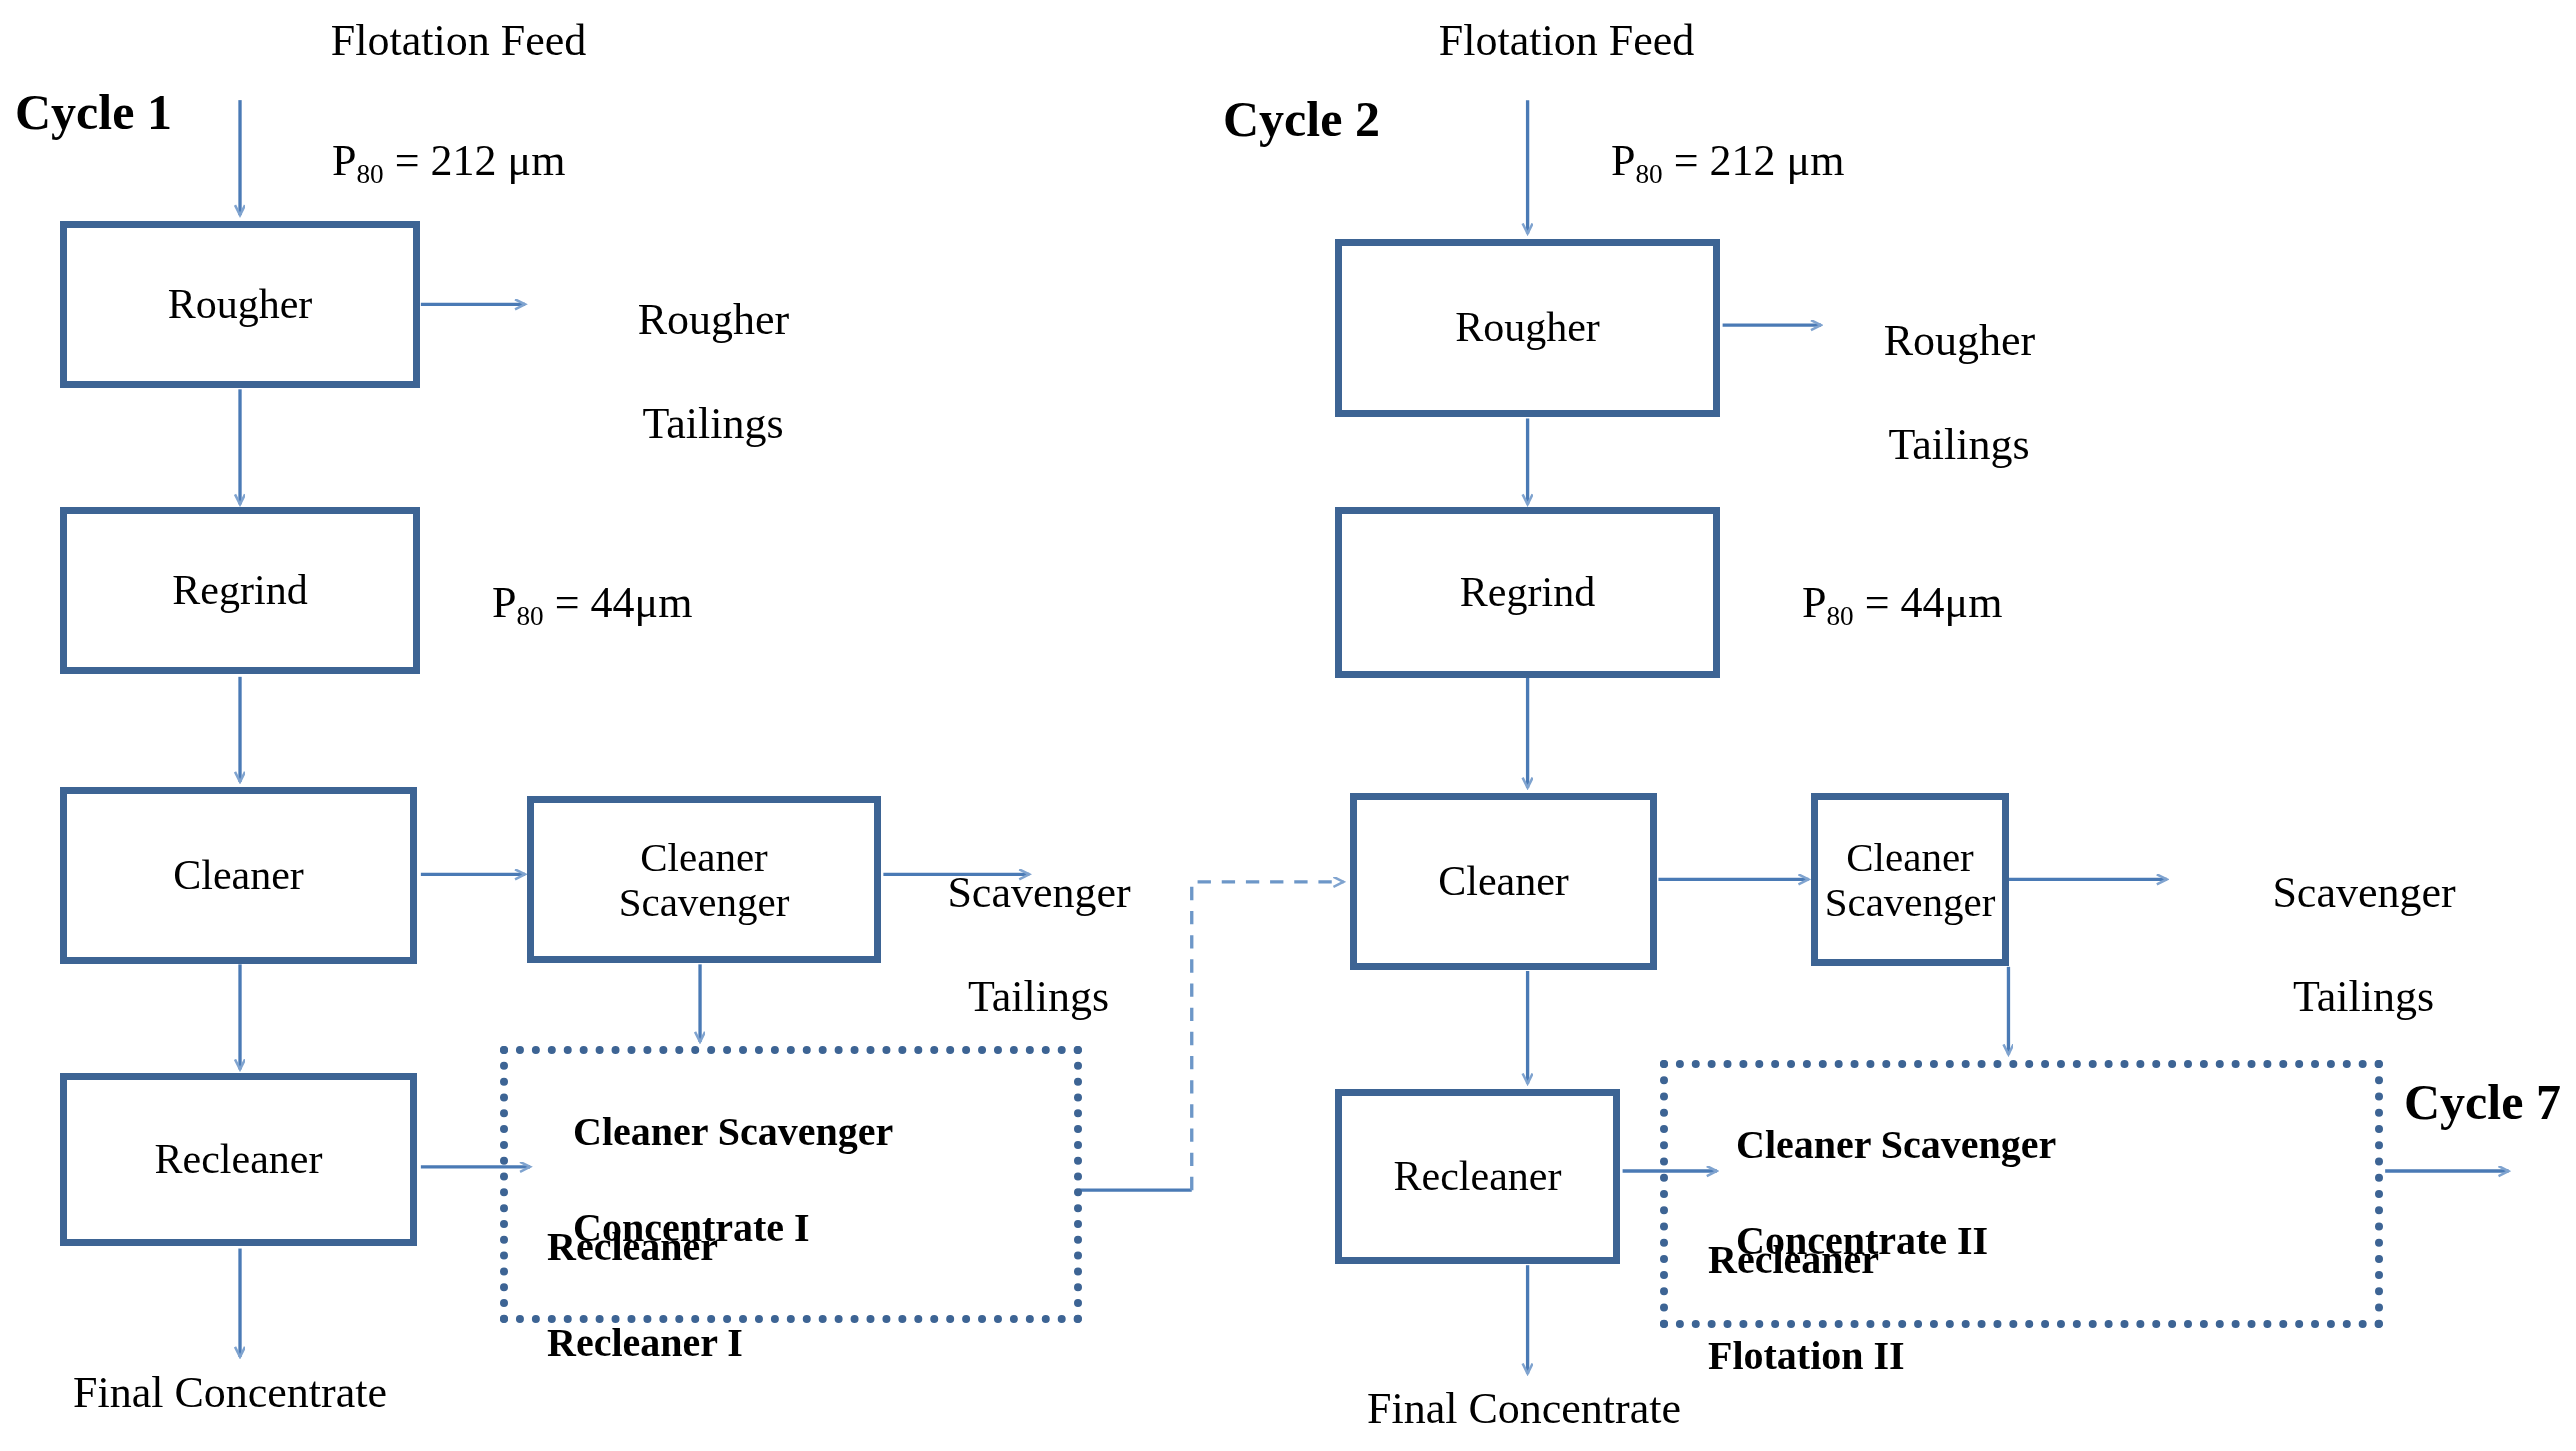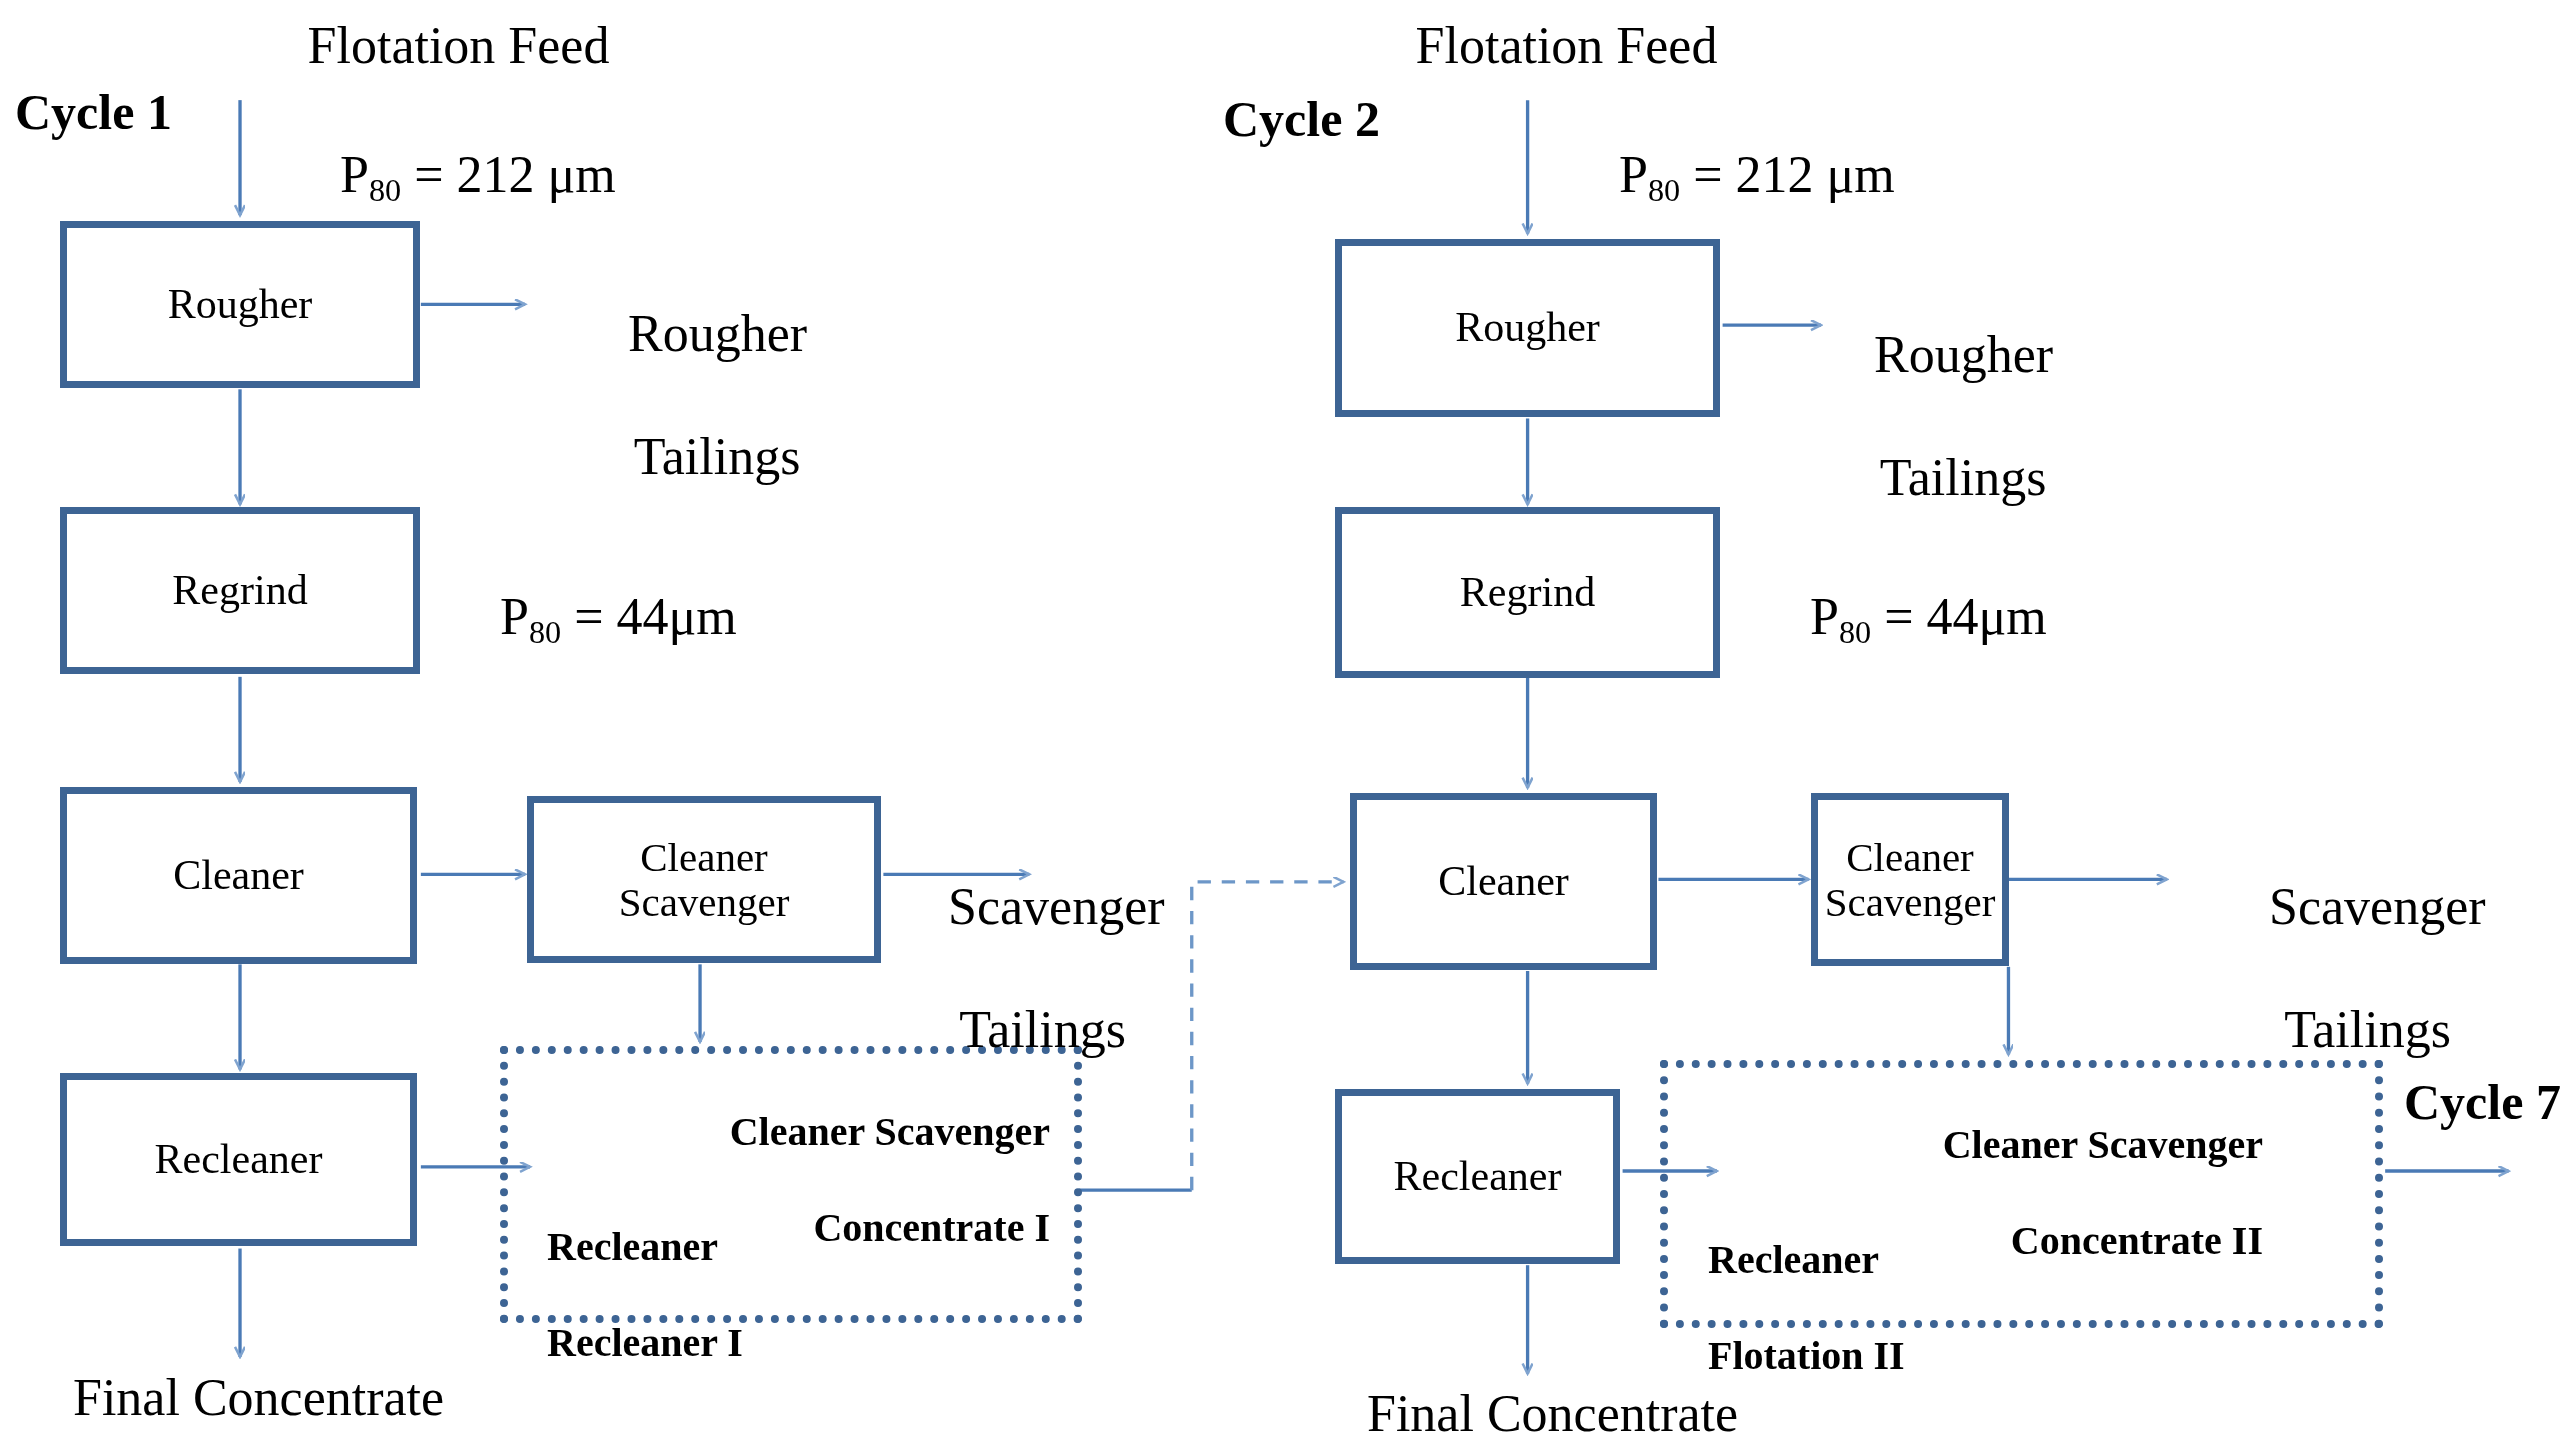--- a/index.html
+++ b/index.html
@@ -9,25 +9,25 @@
   svg.wires{position:absolute;left:0;top:0;width:2576px;height:1452px;pointer-events:none;}
 
   .box{position:absolute;box-sizing:border-box;border:7.5px solid #3d6494;background:#fff;
        display:flex;align-items:center;justify-content:center;text-align:center;
        font-size:42px;line-height:1.08;z-index:3;}
   .box.two-line{font-size:41px;}
 
   .dotted{position:absolute;box-sizing:border-box;
           border:8.3px dotted #3d6494;background:transparent;z-index:2;}
 
-  .lbl{position:absolute;font-size:52px;line-height:1.18;z-index:4;white-space:pre;}
+  .lbl{position:absolute;font-size:44px;line-height:1.18;z-index:4;white-space:pre;}
   .lbl.ctr{text-align:center;}
   .cyc{position:absolute;font-size:50px;font-weight:bold;z-index:4;white-space:pre;}
   .bold{position:absolute;font-size:40px;font-weight:bold;line-height:1.2;z-index:5;white-space:pre;}
-  .bold.ctr{text-align:right;}
+  .bold.ctr{text-align:left;}
   sub{font-size:0.62em;vertical-align:-0.28em;}
 </style>
 </head>
 <body>
 
 <div class="stage">
 
   <svg class="wires" viewBox="0 0 3091 1742" xmlns="http://www.w3.org/2000/svg">
     <defs>
       <marker id="ah" markerWidth="16" markerHeight="16" refX="13" refY="6" orient="auto" markerUnits="userSpaceOnUse">

